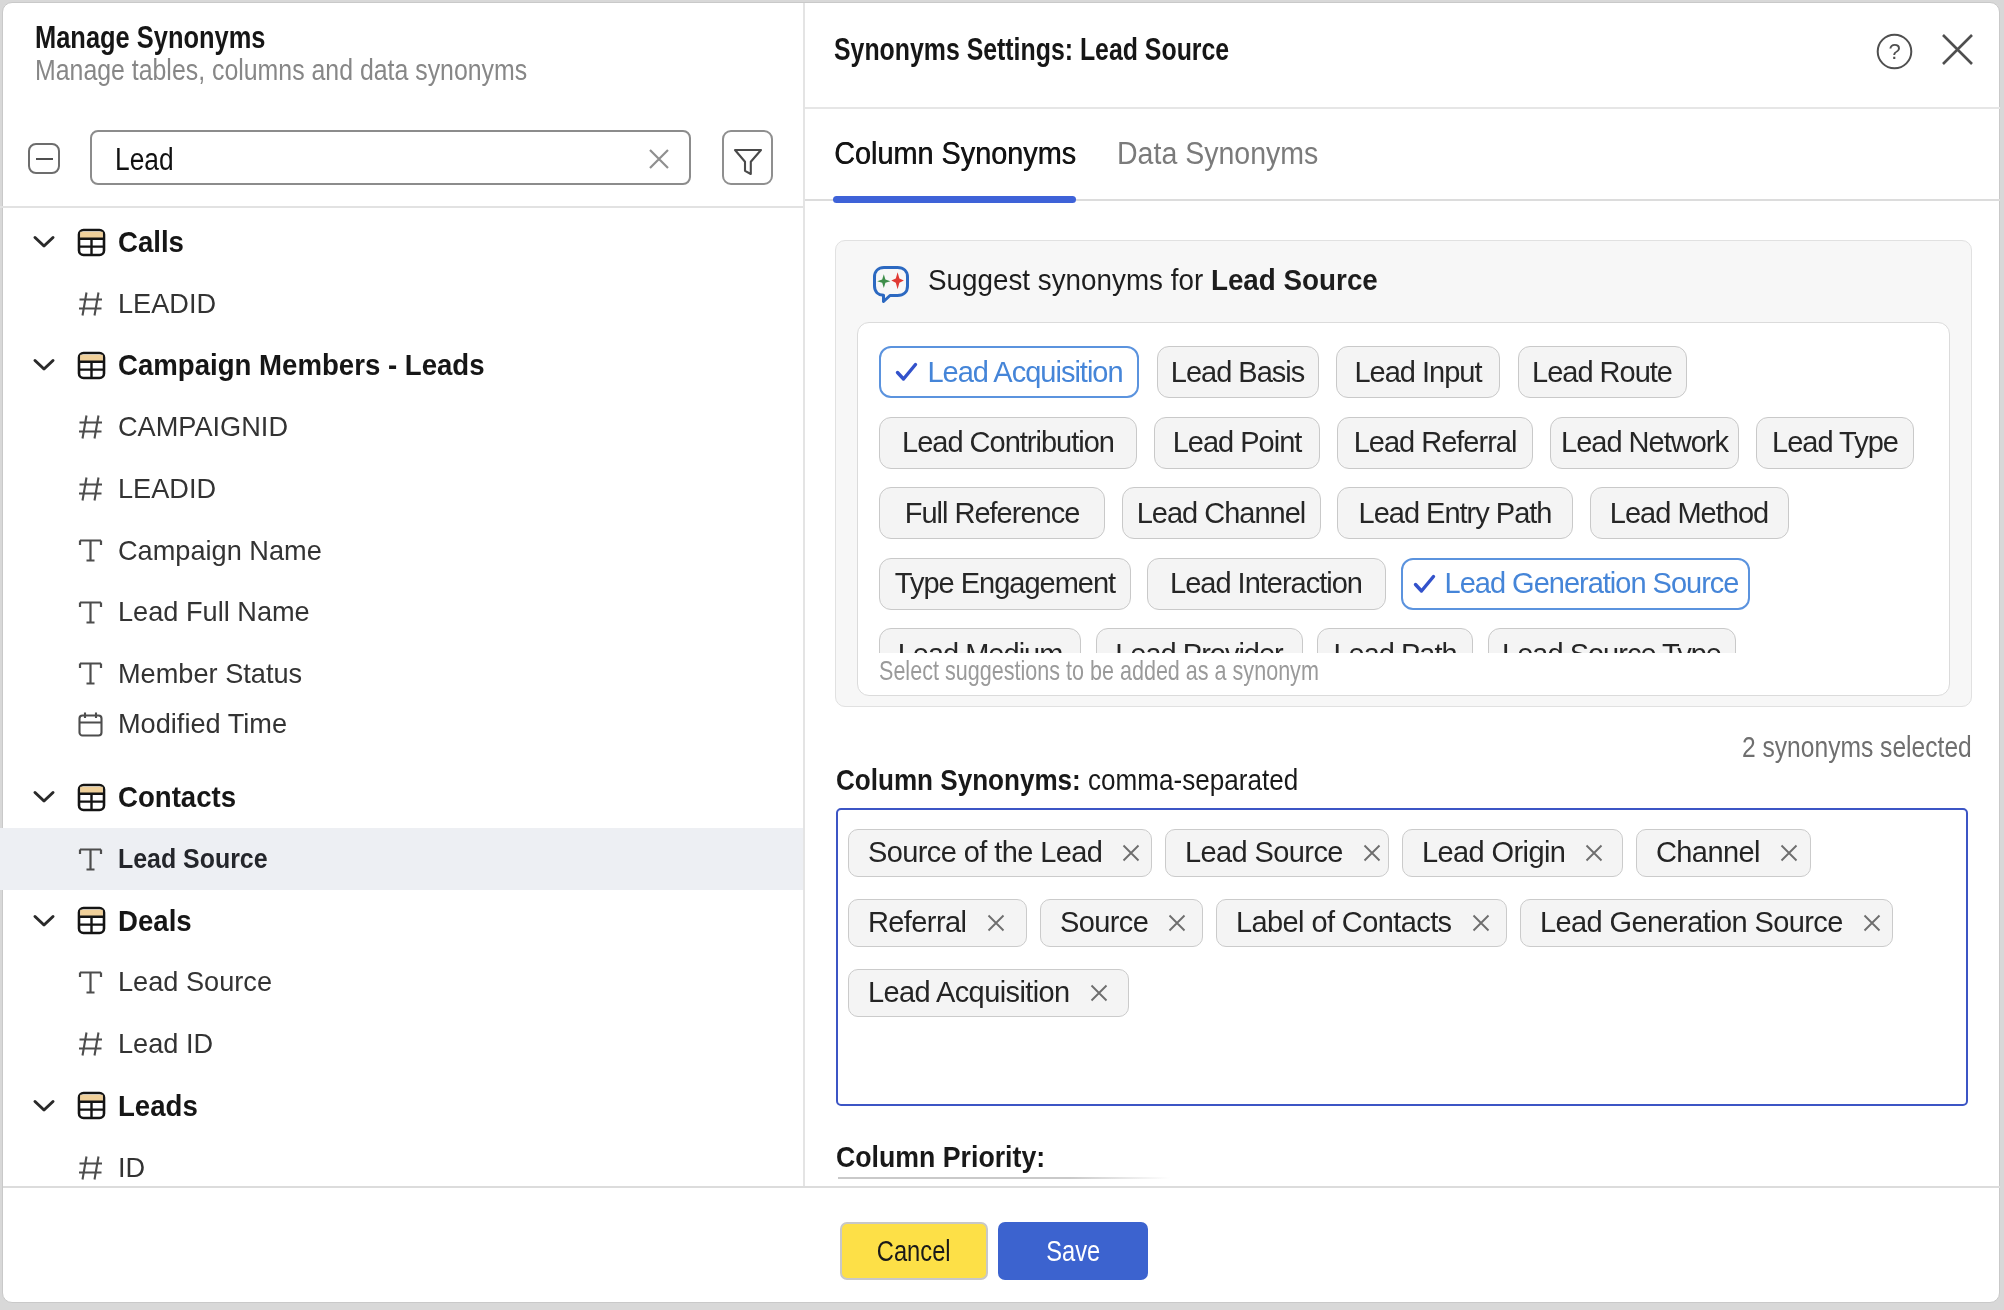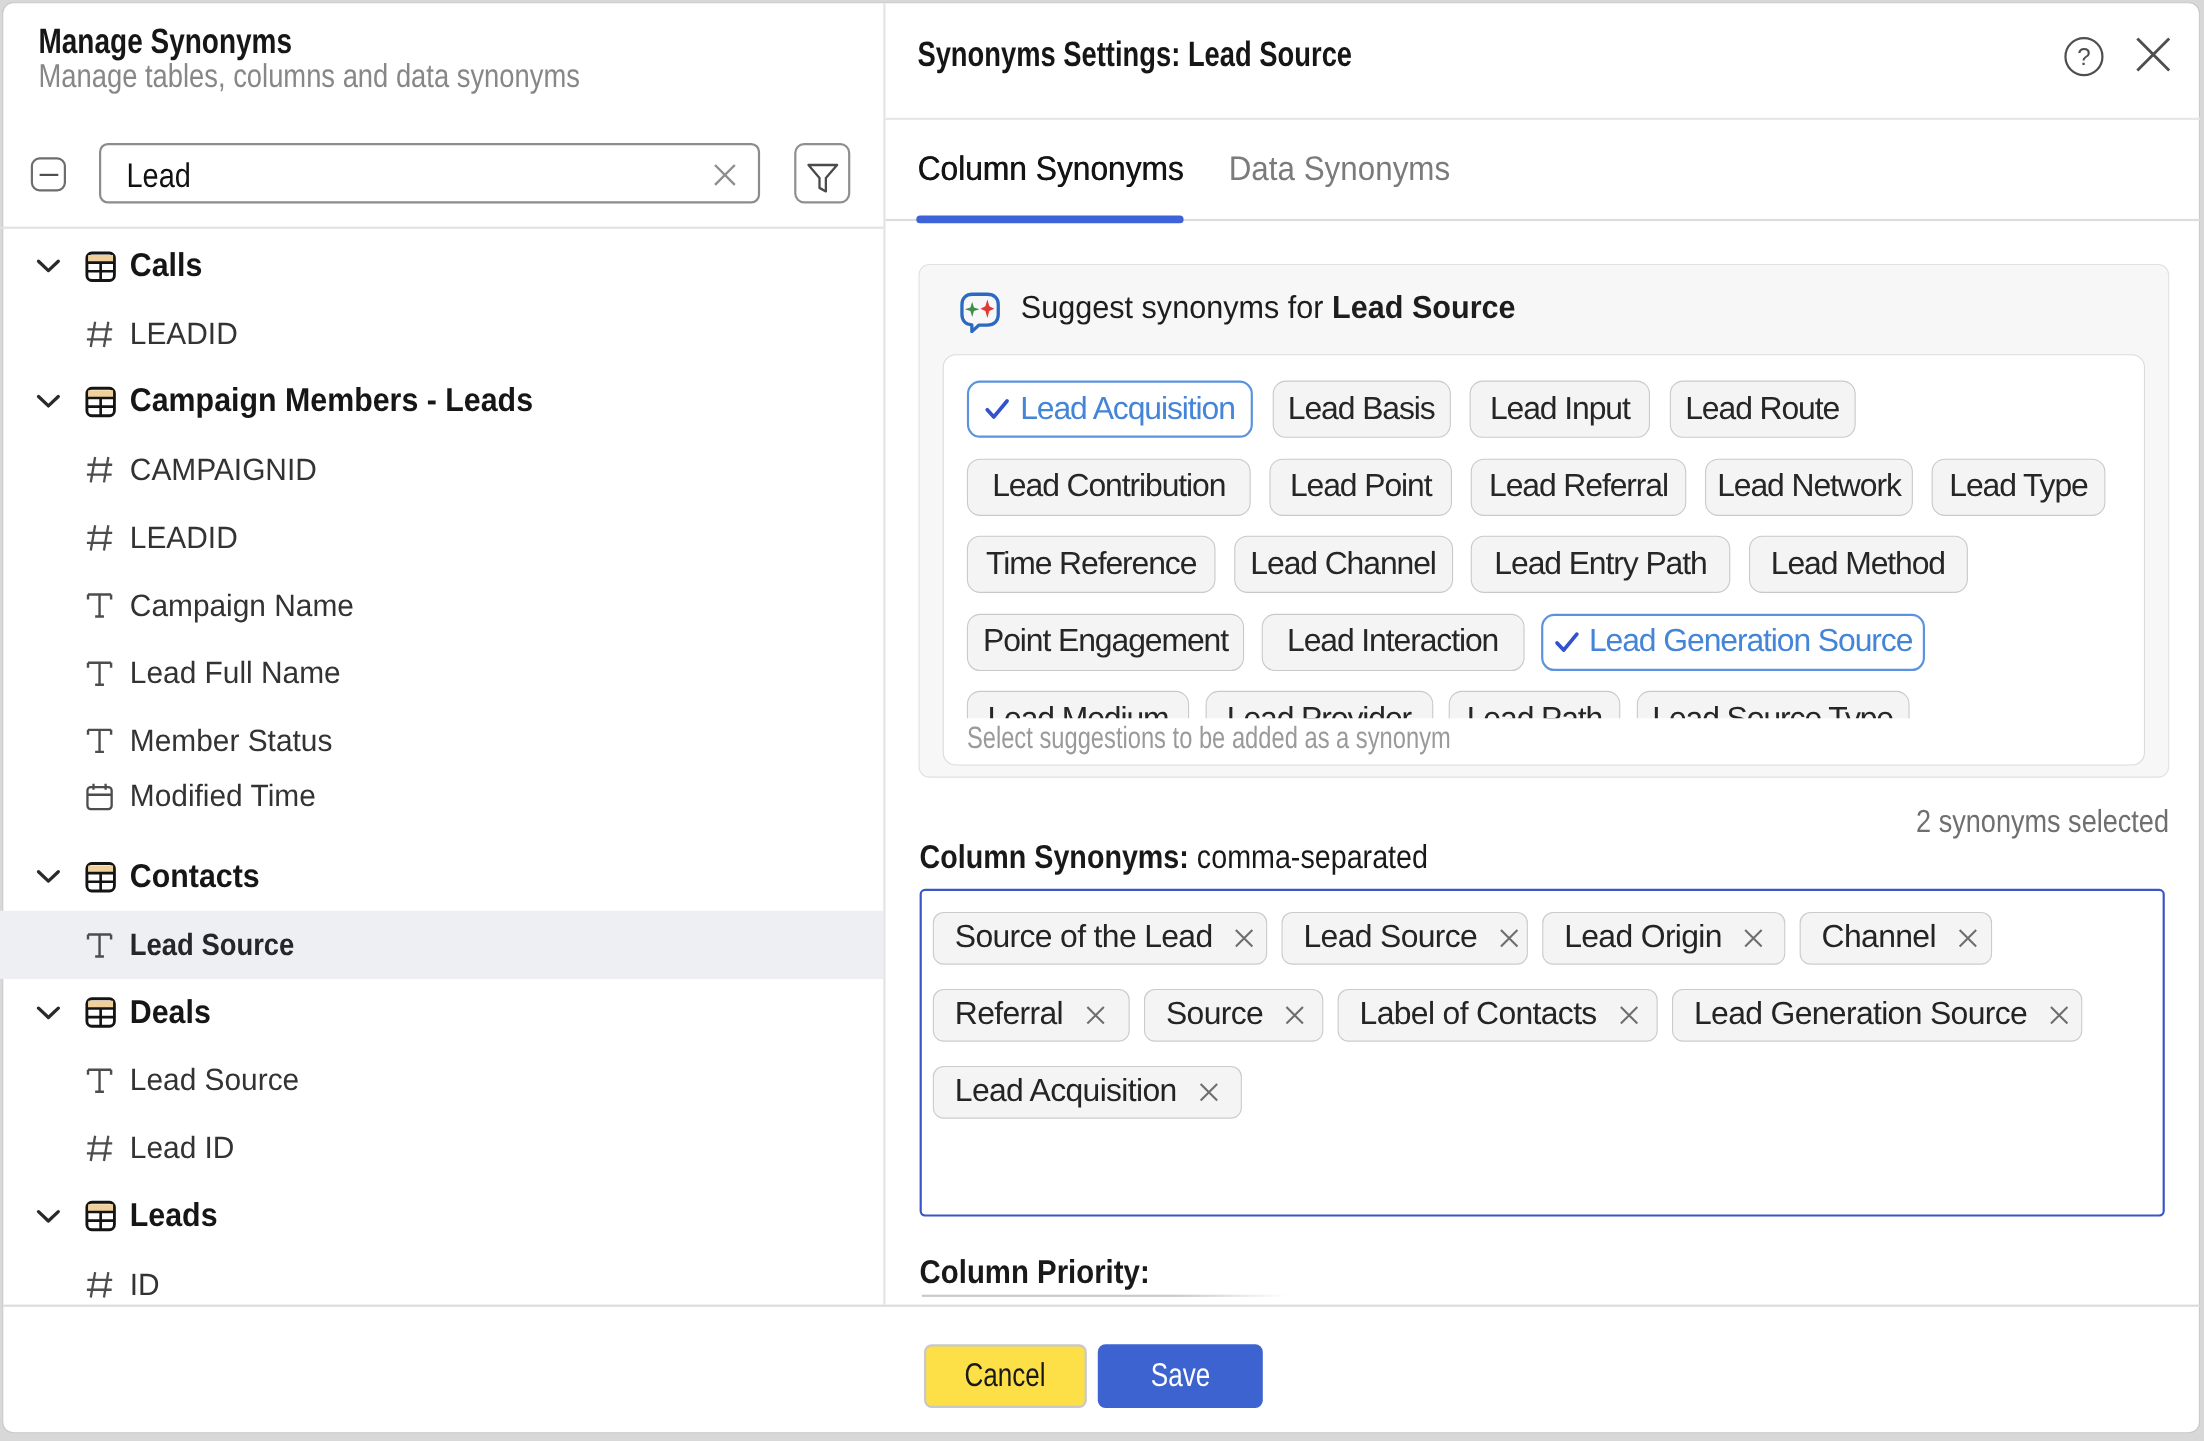--- a/index.html
+++ b/index.html
@@ -247,27 +247,27 @@
         <div class="chip" style="width:169px">Lead Route</div>
       </div>
       <div class="chiprow" style="top:93.5px;gap:17px">
         <div class="chip" style="width:258px">Lead Contribution</div>
         <div class="chip" style="width:166px">Lead Point</div>
         <div class="chip" style="width:196px">Lead Referral</div>
         <div class="chip" style="width:189px">Lead Network</div>
         <div class="chip" style="width:158px">Lead Type</div>
       </div>
       <div class="chiprow" style="top:164px;gap:16.5px">
-        <div class="chip" style="width:226px">Time Reference</div>
+        <div class="chip" style="width:226px">Full Reference</div>
         <div class="chip" style="width:199px">Lead Channel</div>
         <div class="chip" style="width:236px">Lead Entry Path</div>
         <div class="chip" style="width:199px">Lead Method</div>
       </div>
       <div class="chiprow" style="top:234.5px;gap:15.5px">
-        <div class="chip" style="width:252px">Point Engagement</div>
+        <div class="chip" style="width:252px">Type Engagement</div>
         <div class="chip" style="width:239px">Lead Interaction</div>
         <div class="chip sel" style="width:349px"><svg style="margin-right:9px;flex:none" width="23" height="22" viewBox="0 0 23 22">
             <path d="M2.5 11.5 L8.5 18 L20.5 3.5" stroke="#3352cb" stroke-width="3.4" fill="none" stroke-linecap="round" stroke-linejoin="round"></path>
           </svg>Lead Generation Source</div>
       </div>
       <div class="chiprow" style="top:305px;gap:14.5px">
         <div class="chip" style="width:202px">Lead Medium</div>
         <div class="chip" style="width:207px">Lead Provider</div>
         <div class="chip" style="width:156px">Lead Path</div>
         <div class="chip" style="width:248px">Lead Source Type</div>

